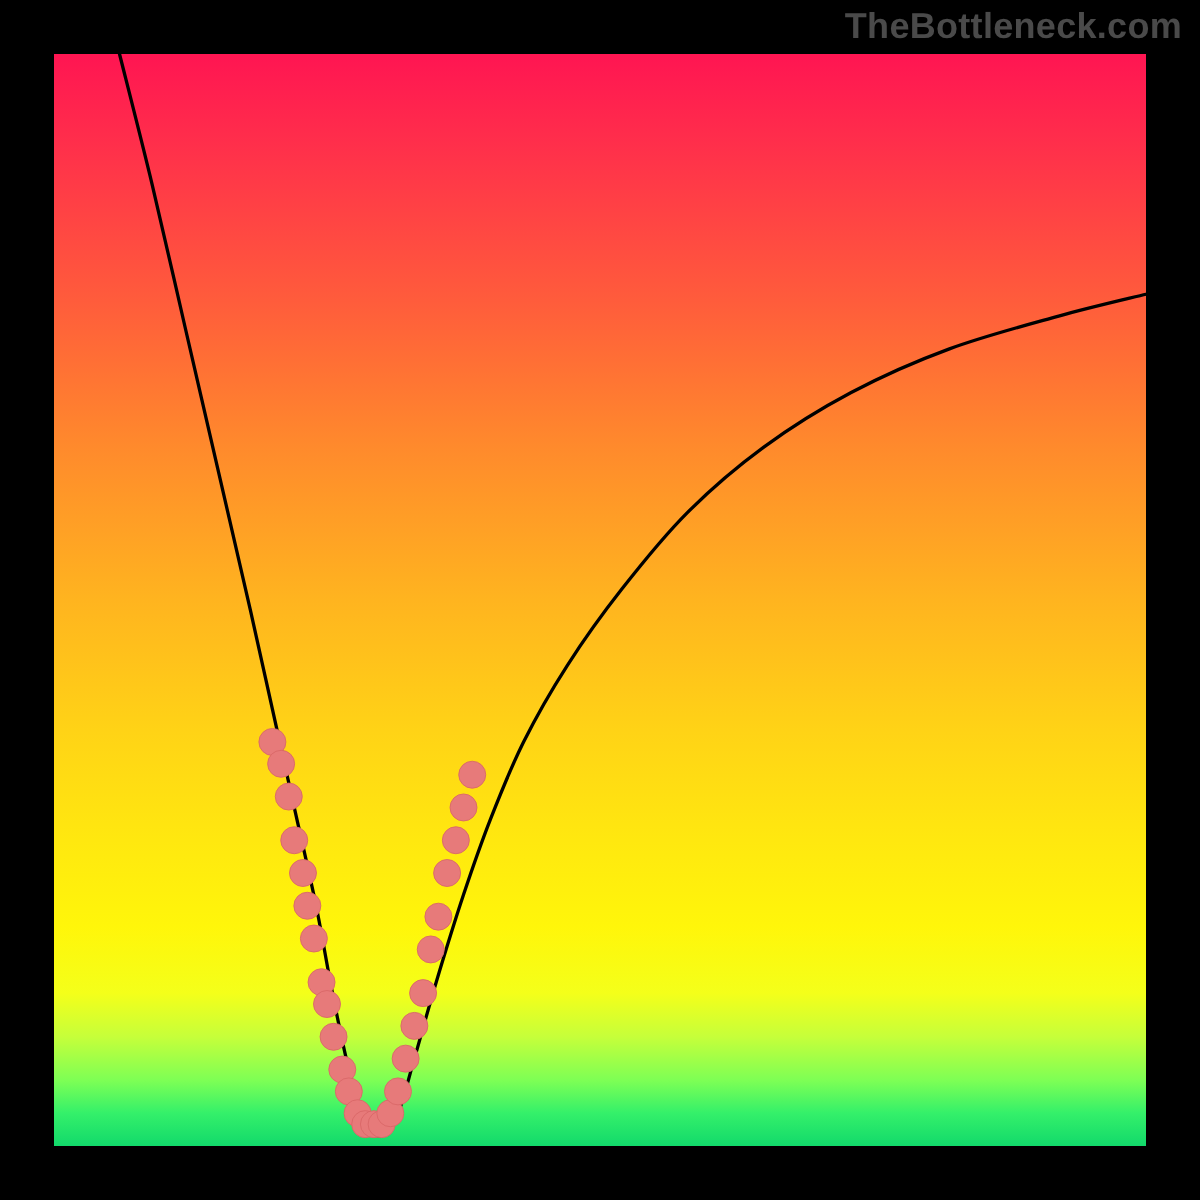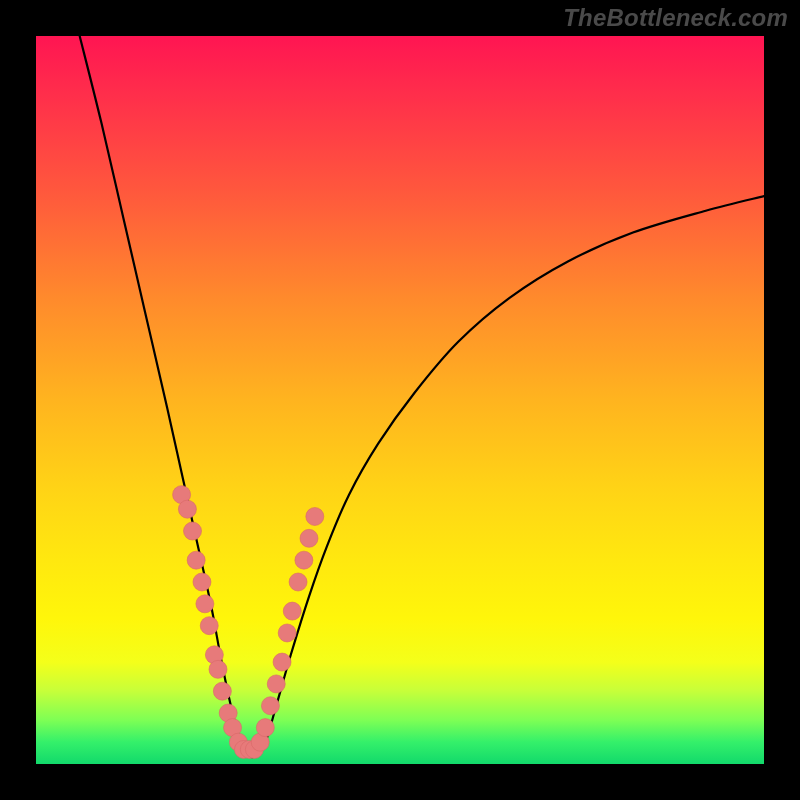--- a/index.html
+++ b/index.html
@@ -20,21 +20,20 @@
   .watermark {
     position: absolute;
     top: 4px;
     right: 12px;
     color: #4a4a4a;
     font-size: 24px;
     font-weight: 600;
     letter-spacing: 0.2px;
     z-index: 10;
     user-select: none;
-    font-style: italic;
   }
   .plot-area {
     position: absolute;
     left: 36px;
     top: 36px;
     width: 728px;
     height: 728px;
     background: linear-gradient(to bottom,
       #ff1552 0%,
       #ff2e4b 8%,

